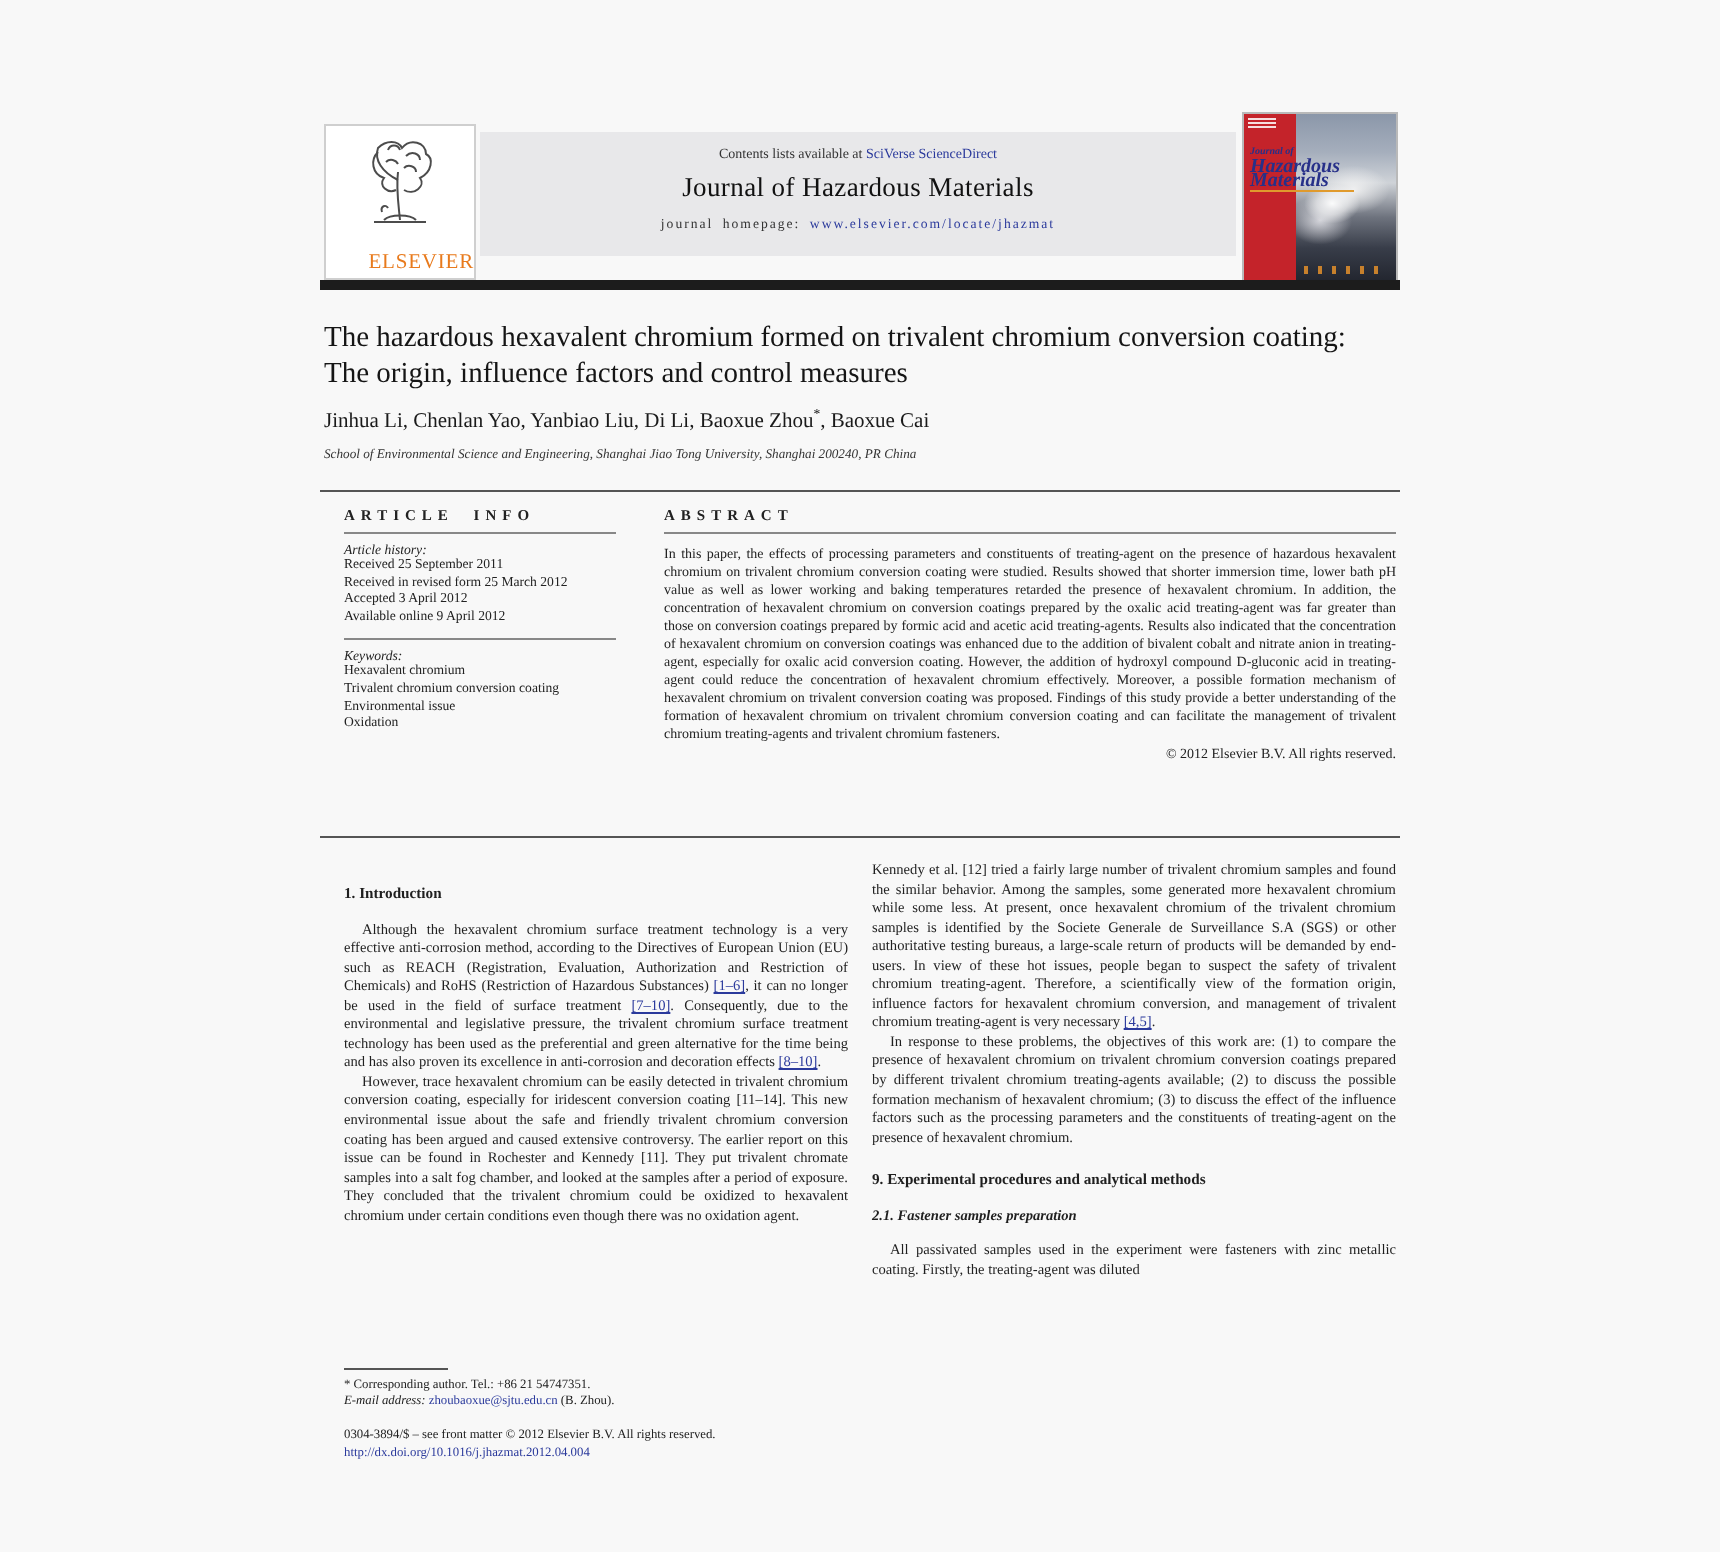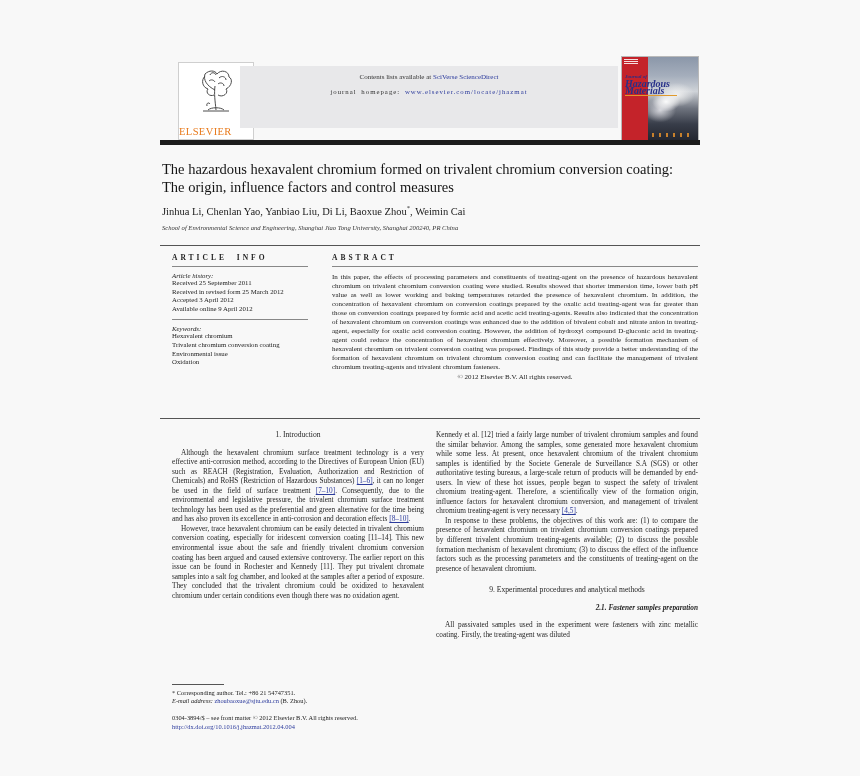--- a/index.html
+++ b/index.html
@@ -11,23 +11,23 @@
   .page{position:relative;width:540px;height:776px;margin:0 auto;}
 
   
   .running-head{
     position:absolute;top:33px;left:0;width:100%;
     text-align:center;font-size:7.5px;color:#4a4a94;letter-spacing:.2px;
   }
 
   
   .logo-box{
-    position:absolute;left:18px;top:62px;width:74px;height:76px;
+    position:absolute;left:2px;top:62px;width:74px;height:76px;
     background:#fff;border:1px solid #cfcfcf;
-    display:flex;flex-direction:column;align-items:flex-start;justify-content:flex-end;
+    display:flex;flex-direction:column;align-items:flex-end;justify-content:flex-end;
   }
   .logo-box svg{position:absolute;top:3px;left:50%;transform:translateX(-50%);}
   .elsevier-word{
     font-size:10.5px;color:#e87a1c;letter-spacing:.4px;margin-bottom:2px;
     font-family:"Liberation Serif",serif;
   }
   .gray-panel{
     position:absolute;left:80px;top:66px;width:378px;height:62px;
     background:#e8e8ea;text-align:center;
   }
@@ -82,29 +82,29 @@
     font-size:7.5px;font-weight:bold;letter-spacing:3px;word-spacing:5px;color:#222;
   }
   .heading-rule{height:1px;background:#888;margin-top:4px;}
   .info-col .heading-rule{width:136px;}
   .info-label{font-style:italic;font-size:6.8px;margin-top:5px;color:#222;}
   .info-item{font-size:6.8px;line-height:8.6px;color:#222;}
   .info-sep{width:136px;height:1px;background:#888;margin-top:6px;}
   .abs-text{
     margin-top:6px;font-size:7px;line-height:9px;text-align:justify;color:#222;
   }
-  .abs-copy{font-size:7px;text-align:center;margin-top:1px;color:#222;}
+  .abs-copy{font-size:7px;text-align:right;margin-top:1px;color:#222;}
 
   
   .col{position:absolute;top:430px;font-size:7.3px;line-height:9.55px;text-align:justify;color:#1f1f1f;}
   .col-left{left:12px;width:252px;}
   .col-right{left:276px;width:262px;}
-  .sec-heading{font-size:7.6px;font-weight:normal;margin:0 0 8px 0;text-align:center;}
+  .sec-heading{font-size:7.6px;font-weight:bold;margin:12px 0 8px 0;text-align:left;}
   .sec-heading.mt{margin-top:12px;}
-  .subsec-heading{font-size:7.3px;font-style:italic;margin:0 0 8px 0;text-align:right;}
+  .subsec-heading{font-size:7.3px;font-style:italic;margin:0 0 8px 0;text-align:left;}
   .para{margin:0;text-indent:9px;}
   .cite{color:#2b3a9c;text-decoration:underline;}
   .lnk{color:#2b3a9c;}
 
   
   .footnote{position:absolute;left:12px;top:684px;width:260px;font-size:6.4px;line-height:8.2px;color:#222;}
   .fn-rule{width:52px;height:1px;background:#555;margin-bottom:4px;}
   .fn-email-label{font-style:italic;}
   .fn-block2{margin-top:9px;}
   .doi{color:#2b3a9c;}
@@ -128,20 +128,21 @@
         <path d="M15 44 C18 41 28 41 31 44"></path>
         <path d="M10 45 L36 45"></path>
         <path d="M14 40 C13 37 16 36 17 38"></path>
       </g>
     </svg>
     <div class="elsevier-word">ELSEVIER</div>
   </div>
 
   <div class="gray-panel">
     <div class="contents-line"><span>Contents lists available at </span><span class="lnk">SciVerse ScienceDirect</span></div>
+    <div class="panel-journal-title">Journal of Hazardous Materials</div>
     <div class="homepage-line"><span>journal homepage: </span><span class="lnk">www.elsevier.com/locate/jhazmat</span></div>
   </div>
 
   <div class="cover">
     <div class="cover-red"></div>
     <div class="cover-masthead">
         <i></i>
         <i></i>
         <i></i>
       </div>
@@ -150,21 +151,21 @@
       <span class="t2">Hazardous</span>
       <span class="t2">Materials</span>
       <span class="rulebar"></span>
     </div>
     <div class="cover-lights"></div>
   </div>
 
   <div class="black-band"></div>
 
   <div class="article-title">The hazardous hexavalent chromium formed on trivalent chromium conversion coating: The origin, influence factors and control measures</div>
-  <div class="authors"><span>Jinhua Li, Chenlan Yao, Yanbiao Liu, Di Li, Baoxue Zhou</span><span class="sup">*</span><span>, Weimin Cai</span></div>
+  <div class="authors"><span>Jinhua Li, Chenlan Yao, Yanbiao Liu, Di Li, Baoxue Zhou</span><span class="sup">*</span><span>, Baoxue Cai</span></div>
   <div class="affiliation">School of Environmental Science and Engineering, Shanghai Jiao Tong University, Shanghai 200240, PR China</div>
 
   <div class="rule-full rule-top"></div>
 
   <div class="info-col">
     <div class="block-heading">ARTICLE INFO</div>
     <div class="heading-rule"></div>
     <div class="info-label">Article history:</div>
     <div class="info-item">Received 25 September 2011</div>
     <div class="info-item">Received in revised form 25 March 2012</div>

